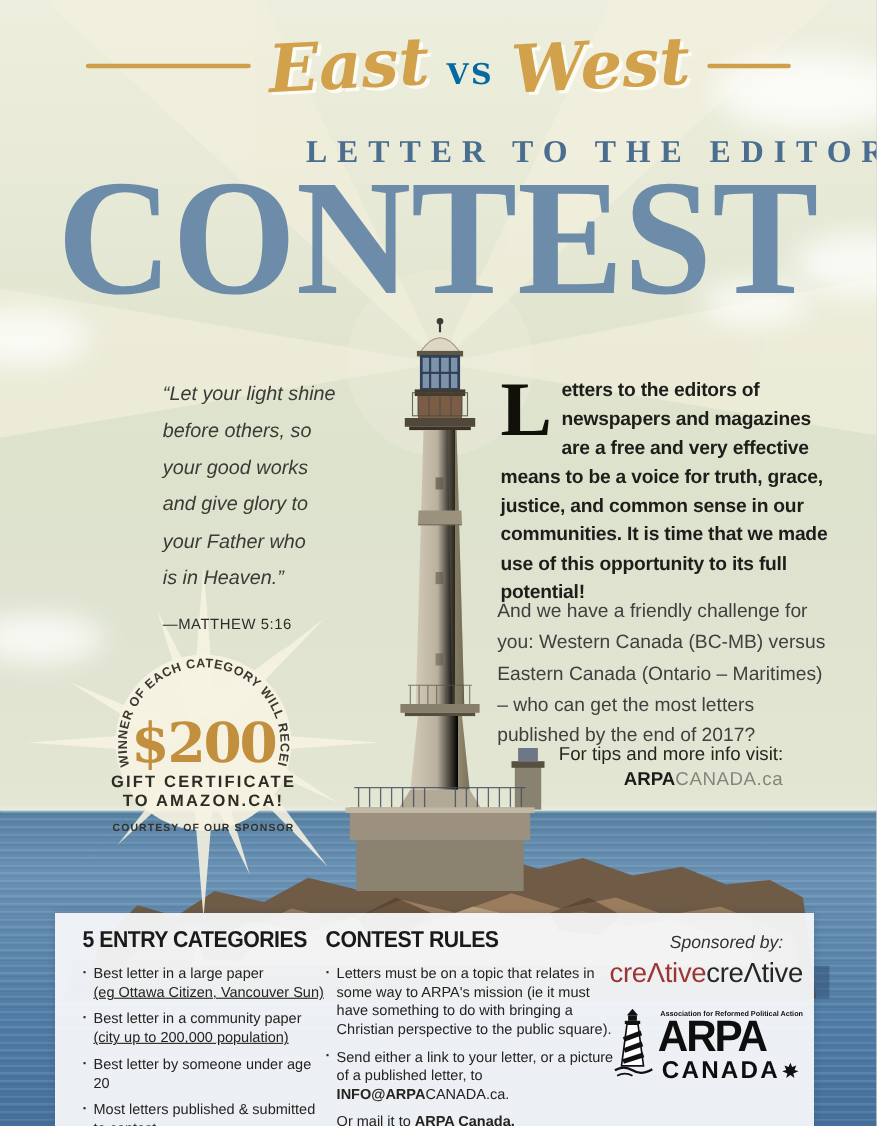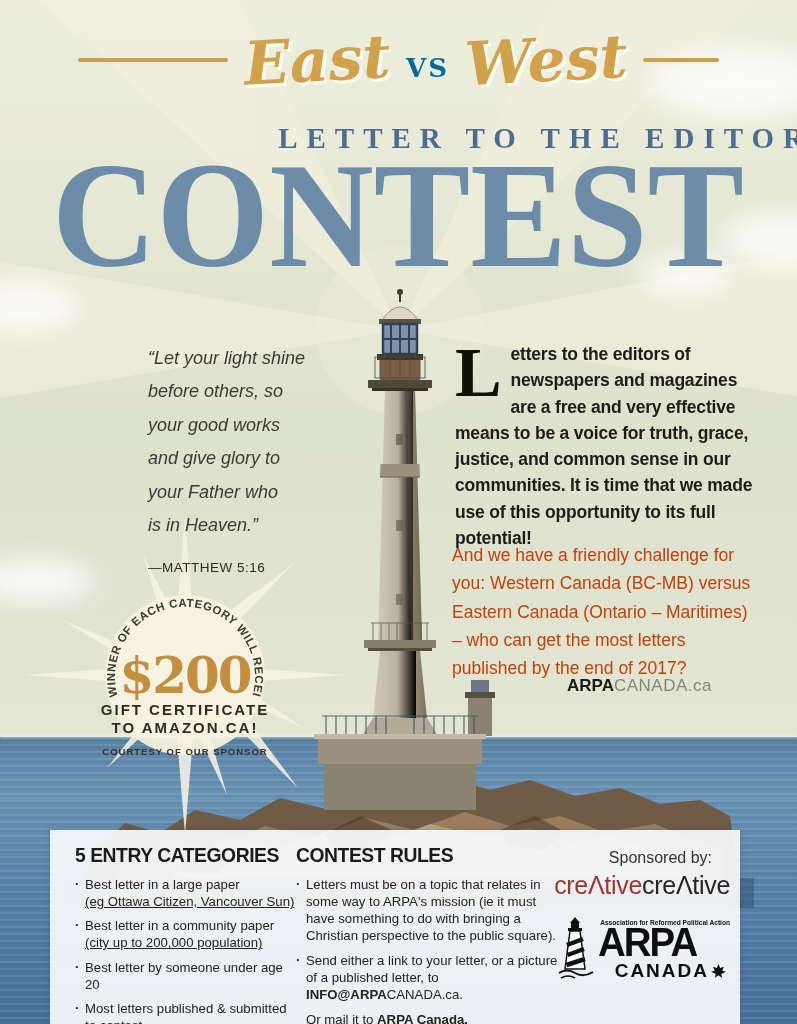--- a/index.html
+++ b/index.html
@@ -31,21 +31,21 @@
   .quote{position:absolute;left:148px;top:342px;width:247px;text-align:left;
          font-style:italic;font-size:18px;color:#3b3b35;line-height:1.86;}
   .quote-attr{margin-top:12px;font-style:normal;font-weight:normal;font-size:13.5px;
               letter-spacing:.5px;color:#2d2d28;}
   
   .intro{position:absolute;left:455px;top:341px;width:300px;font-size:17.5px;font-weight:bold;
          line-height:1.5;color:#1d1d1a;letter-spacing:-.2px;}
   .dropcap{float:left;font-family:"Liberation Serif",serif;font-size:70px;line-height:.76;
            font-weight:bold;color:#111109;margin:5px 9px 0 0;}
   .challenge{position:absolute;left:452px;top:541px;width:308px;font-size:17.5px;
-             line-height:1.62;color:#c2410c;}
+             line-height:1.62;color:#404040;}
   .tips{position:absolute;left:412px;top:675px;width:300px;text-align:right;font-size:17px;color:#25251f;line-height:1.35;}
   .site-bold{font-weight:bold;color:#1b1b17;}
   .site-rest{color:#85857c;letter-spacing:.5px;}
   
   .badge-svg{position:absolute;left:15px;top:500px;}
   
   .island-svg{position:absolute;left:30px;top:738px;}
   .lh-svg{position:absolute;left:300px;top:288px;}
   
   .panel{position:absolute;left:50px;top:830px;width:690px;height:194px;
@@ -56,29 +56,29 @@
   .col-rules{left:246px;width:264px;}
   .col-sponsor{left:462px;width:218px;text-align:right;}
   .heading{font-size:21px;font-weight:bold;color:#1a1a18;letter-spacing:-.5px;
            transform:scaleX(.92);transform-origin:left;margin:0 0 9px 0;white-space:nowrap;}
   .item{position:relative;padding-left:10px;font-size:13.2px;line-height:1.3;color:#23231f;margin-bottom:7px;}
   .bullet{position:absolute;left:0;top:-1px;font-weight:bold;color:#23231f;}
   .sub{display:block;text-decoration:underline;}
   .sub:empty{display:none;}
   .mail{padding-left:10px;font-size:13.2px;line-height:1.3;color:#23231f;margin-top:8px;}
   .b{font-weight:bold;}
-  .sponsor-label{font-size:16px;color:#33332f;margin:6px 18px 4px 0;}
+  .sponsor-label{font-size:16px;color:#33332f;margin:6px 18px 4px 0;font-style:italic;}
   .compass{font-size:25px;letter-spacing:-.3px;white-space:nowrap;font-weight:500;}
   .compass-w1{color:#9e3532;} .compass-w2{color:#262626;}
   .arpa-logo{display:inline-flex;align-items:flex-start;gap:4px;margin-top:17px;text-align:left;}
   .arpa-assoc{font-size:6.6px;font-weight:bold;color:#111;white-space:nowrap;margin:2px 0 0 2px;}
   .arpa-name{font-family:"Liberation Sans",sans-serif;font-size:40px;font-weight:bold;
              letter-spacing:-2px;line-height:.82;color:#0e0e0e;transform:scaleX(.96);transform-origin:left;}
   .arpa-country-row{display:flex;align-items:center;justify-content:flex-end;gap:2px;margin:1px 4px 0 0;}
-  .arpa-country{font-size:19px;font-weight:bold;letter-spacing:2px;color:#0e0e0e;}
+  .arpa-country{font-size:22px;font-weight:bold;letter-spacing:2px;color:#0e0e0e;}
 </style>
 </head>
 <body>
 
 <div id="poster">
 
   <div class="sky"></div>
 
   <svg class="beams" width="797" height="737">
     <g fill="#f3f0de" opacity="0.62">
@@ -217,20 +217,21 @@
     <div class="quote-attr">—MATTHEW 5:16</div>
   </div>
 
   <div class="intro">
     <span class="dropcap">L</span><span>etters to the editors of newspapers and magazines are a free and very effective means to be a voice for truth, grace, justice, and common sense in our communities. It is time that we made use of this opportunity to its full potential!</span>
   </div>
 
   <div class="challenge">And we have a friendly challenge for you: Western Canada (BC-MB) versus Eastern Canada (Ontario – Maritimes) – who can get the most letters published by the end of 2017?</div>
 
   <div class="tips">
+    <div>For tips and more info visit:</div>
     <div>
       <span class="site-bold">ARPA</span><span class="site-rest">CANADA.ca</span>
     </div>
   </div>
 
   <div class="panel">
 
     <div class="col col-cat">
       <div class="heading">5 ENTRY CATEGORIES</div>
       <div class="item">

